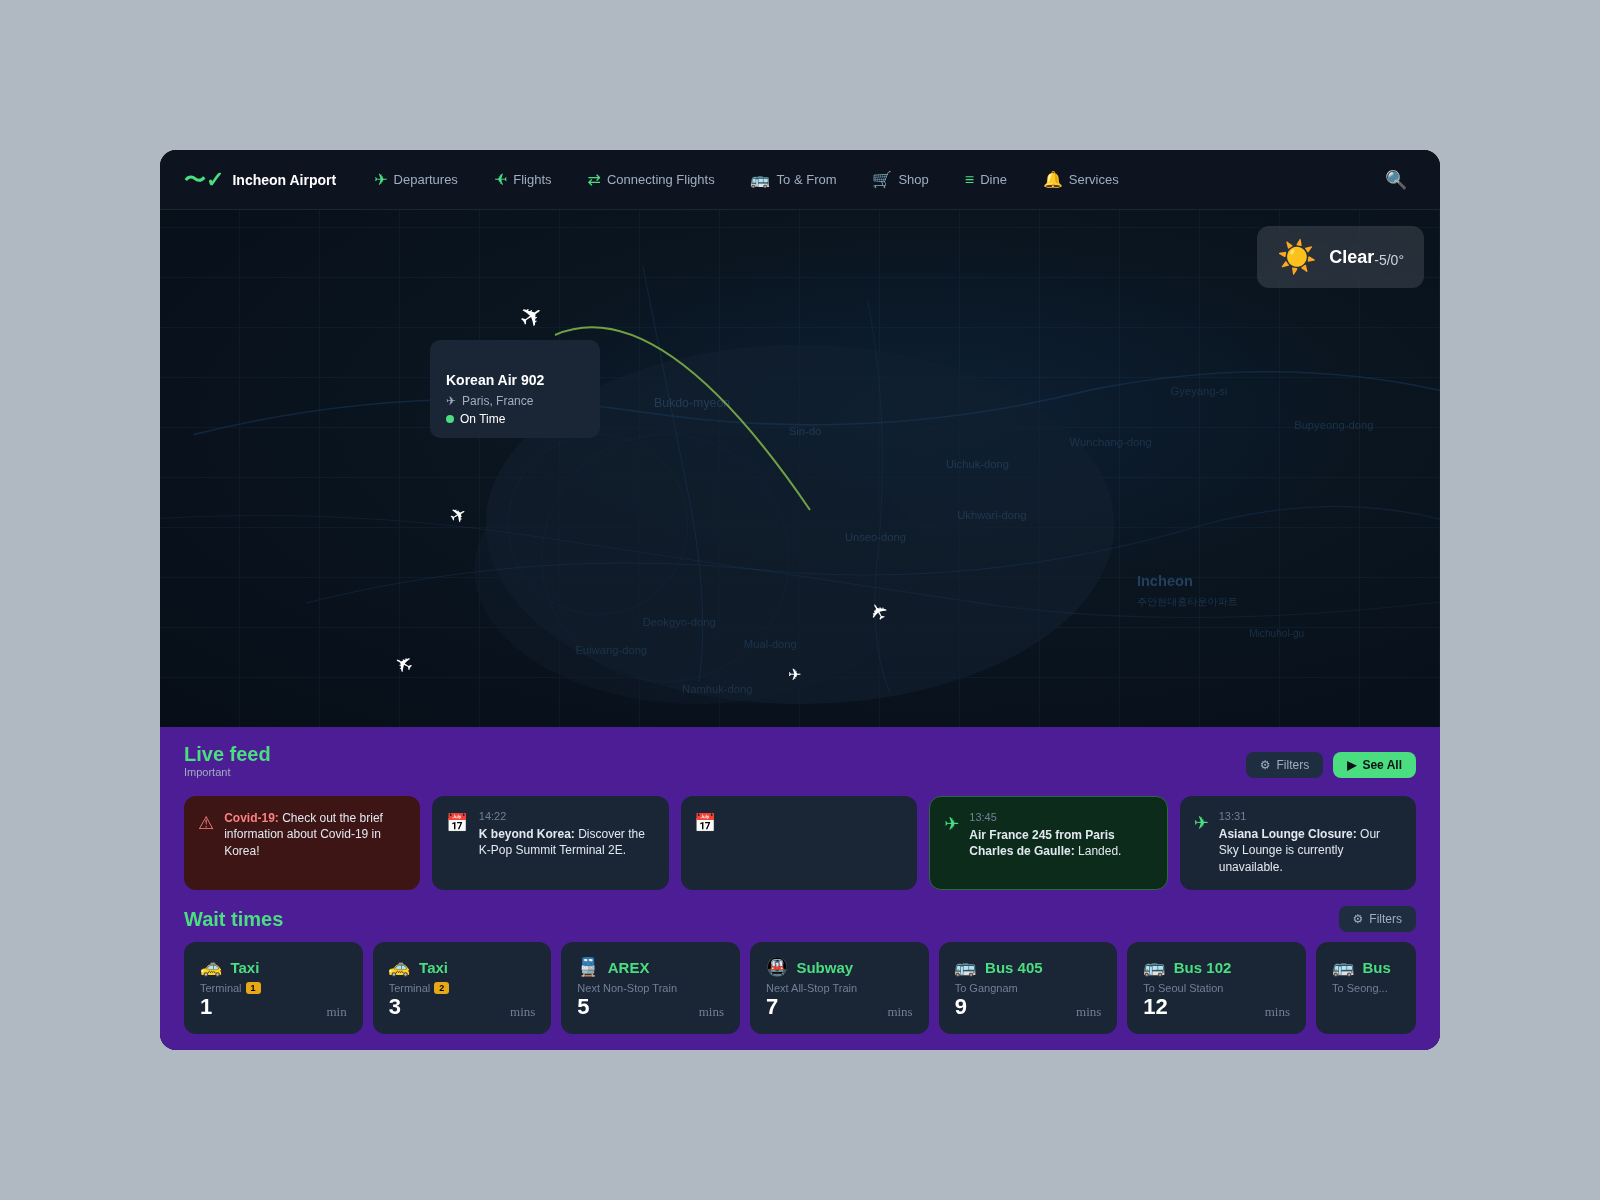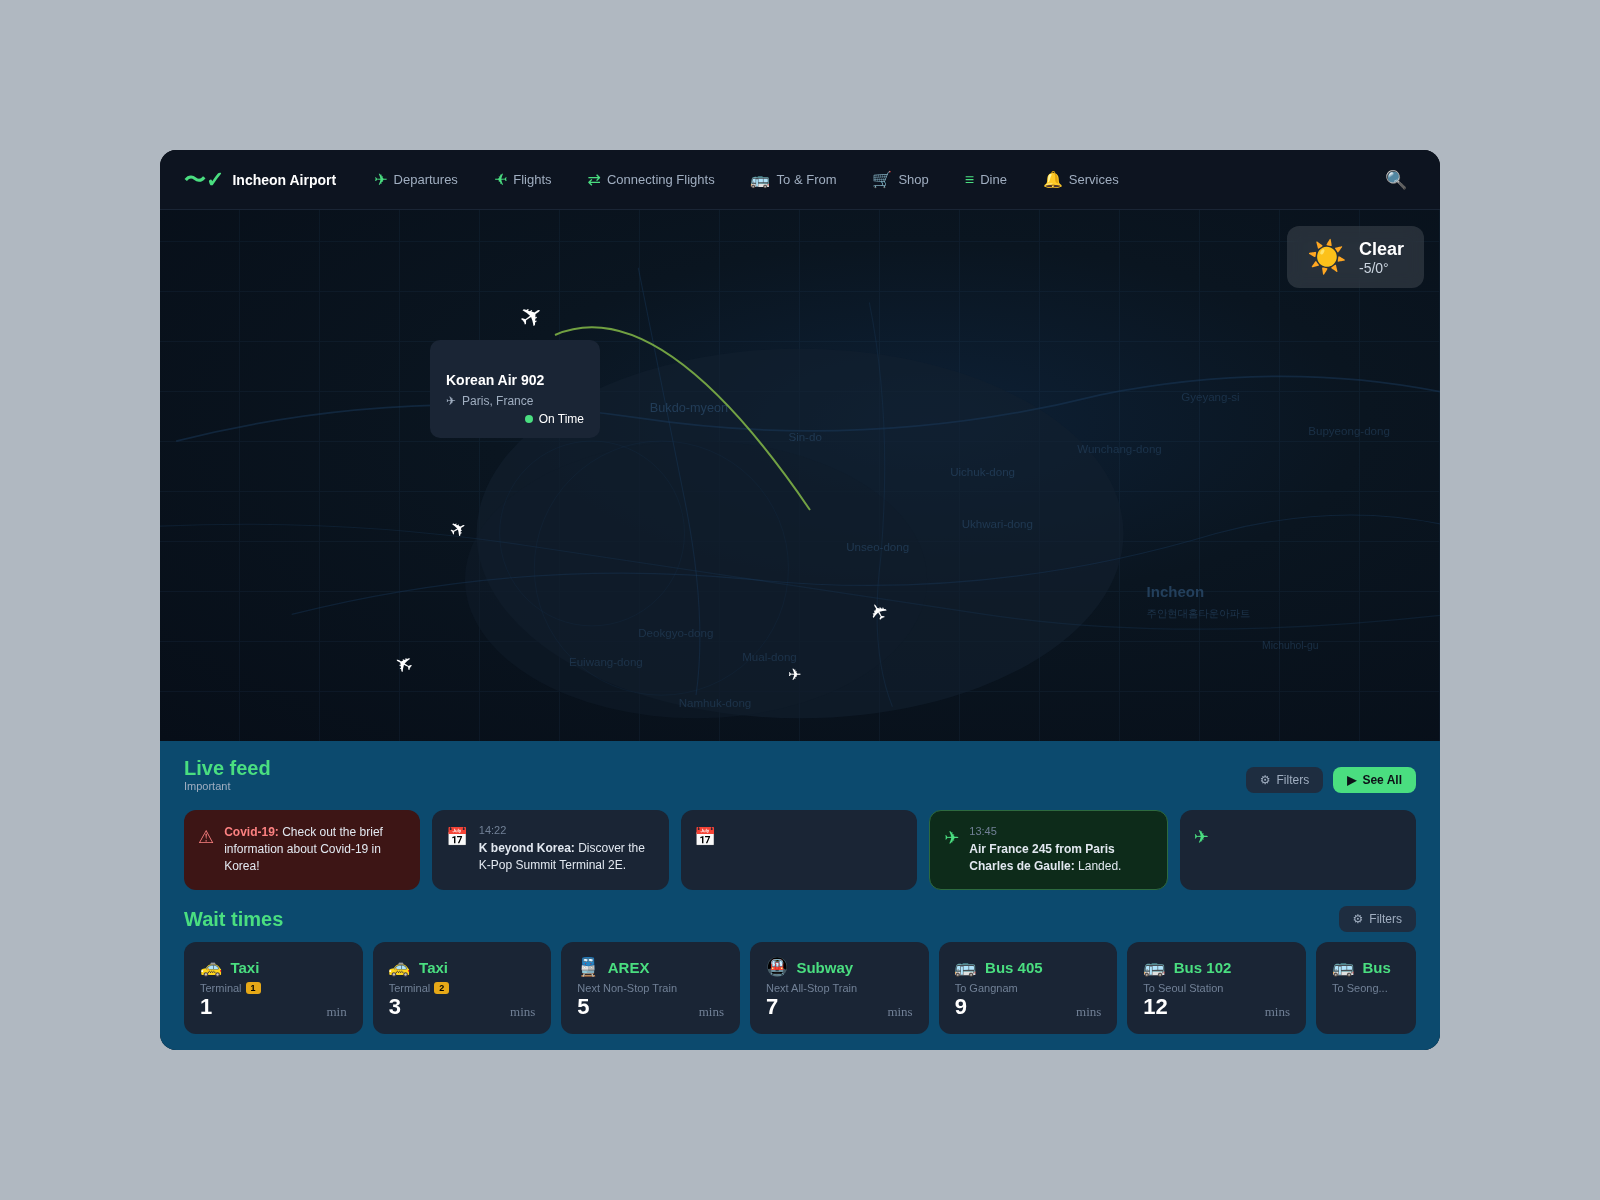--- a/index.html
+++ b/index.html
@@ -114,21 +114,21 @@
       background: rgba(255,255,255,0.12);
       backdrop-filter: blur(8px);
       border-radius: 12px;
       padding: 12px 20px;
       display: flex;
       align-items: center;
       gap: 12px;
       color: white;
     }
     .weather-sun { font-size: 32px; }
-    .weather-info { display: flex; flex-direction: column; }
+    .weather-info { display: flex; flex-direction: row; align-items: flex-end; }
     .weather-label { font-size: 18px; font-weight: 600; }
     .weather-temp { font-size: 14px; color: #cbd5e0; }
 
     
     .plane-marker {
       position: absolute;
       color: white;
       font-size: 24px;
       transform: rotate(-45deg);
     }
@@ -152,27 +152,26 @@
       min-width: 170px;
     }
     .flight-tooltip .flight-name { font-size: 14px; font-weight: 700; margin-bottom: 6px; margin-top: 20px; }
     .flight-tooltip .flight-dest {
       display: flex; align-items: center; gap: 6px;
       font-size: 12px; color: #a0aec0; margin-bottom: 4px;
     }
     .flight-tooltip .flight-status {
       display: flex; align-items: center; gap: 6px;
       font-size: 12px;
-      justify-content: flex-end;
     }
     .status-dot { width: 8px; height: 8px; border-radius: 50%; background: #4ade80; display: inline-block; }
 
     
     .bottom-section {
-      background: #0c4a6e;
+      background: #4c1d95;
       padding: 0 24px 0;
       flex-shrink: 0;
     }
 
     
     .live-feed-header {
       display: flex;
       align-items: center;
       justify-content: space-between;
       padding: 16px 0 8px;
@@ -418,20 +417,27 @@
           <div class="feed-card-time">13:45</div>
           <div class="feed-card-text">
             <span class="bold">Air France 245 from Paris Charles de Gaulle:</span>
             <span> Landed.</span>
           </div>
         </div>
       </div>
 
       <div class="feed-card">
         <div class="feed-card-icon" style="color:#4ade80;">✈</div>
+        <div>
+          <div class="feed-card-time">13:31</div>
+          <div class="feed-card-text">
+            <span class="bold">Asiana Lounge Closure:</span>
+            <span> Our Sky Lounge is currently unavailable.</span>
+          </div>
+        </div>
       </div>
     </div>
 
     <div class="wait-times-header">
       <div class="wait-times-title">Wait times</div>
       <button class="btn-filters">
         <span>⚙</span>
         <span>Filters</span>
       </button>
     </div>

